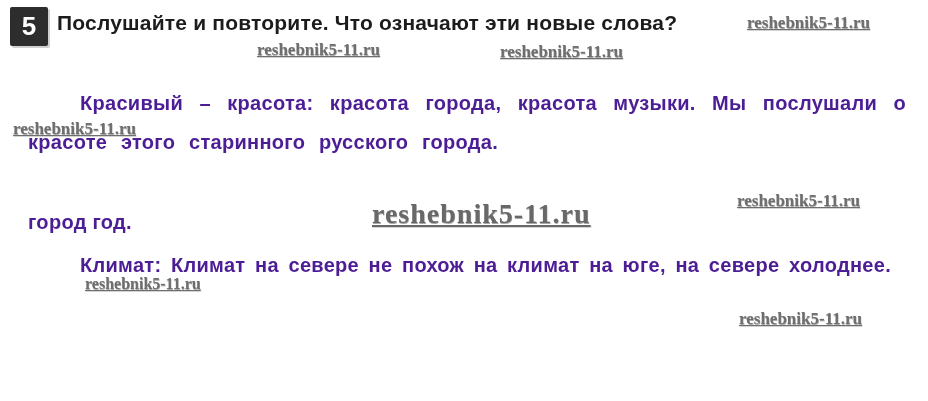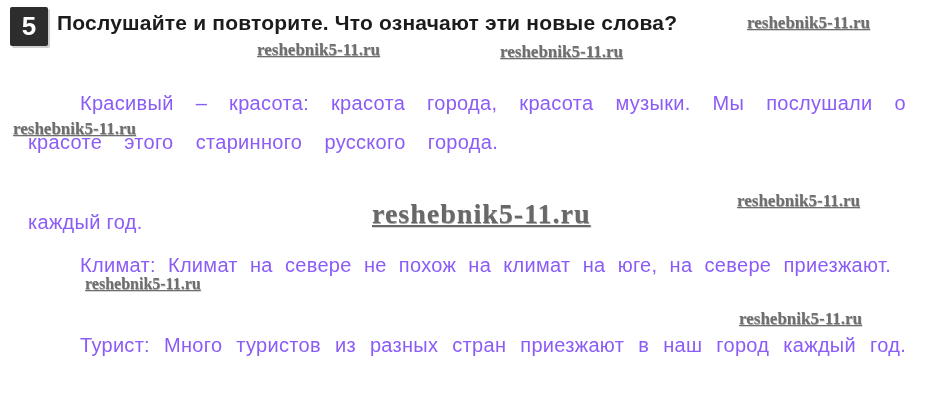--- a/index.html
+++ b/index.html
@@ -44,23 +44,24 @@
     color: #1c1c1c;
     letter-spacing: 0.2px;
     white-space: nowrap;
     text-align: right;
   }
 
   
   .line {
     position: absolute;
     font-size: 20px;
-    color: #8b5cf6;
+    color: #4c1d95;
     letter-spacing: 0.3px;
     line-height: 23px;
+    font-weight: bold;
   }
   .line.nowrap { white-space: nowrap; }
   .line.justify {
     text-align: justify;
     text-align-last: justify;
   }
 
   .p1l1 { left: 80px;  top: 92px;  width: 826px; }
   .p1l2 { left: 28px;  top: 131px; width: 470px; }
   .p2l1 { left: 80px;  top: 172px; width: 826px; }
@@ -107,24 +108,23 @@
   <div class="line justify p1l1">Красивый – красота: красота города, красота музыки. Мы послушали о</div>
 
   <span class="wm wm-small wm4">reshebnik5-11.ru</span>
 
   <div class="line justify p1l2">красоте этого старинного русского города.</div>
 
 
   <span class="wm wm-small wm6">reshebnik5-11.ru</span>
   <span class="wm wm-big wm5">reshebnik5-11.ru</span>
 
-  <div class="line nowrap p2l2">каждый год.</div>
+  <div class="line nowrap p2l2">город год.</div>
 
-  <div class="line justify p3l1">Климат: Климат на севере не похож на климат на юге, на севере приезжают.</div>
+  <div class="line justify p3l1">Климат: Климат на севере не похож на климат на юге, на севере холоднее.</div>
 
   <span class="wm wm-small wm7">reshebnik5-11.ru</span>
 
 
   <span class="wm wm-small wm8">reshebnik5-11.ru</span>
 
-  <div class="line justify p4l1">Турист: Много туристов из разных стран приезжают в наш город каждый год.</div>
 
 </div>
 
 </body></html>

